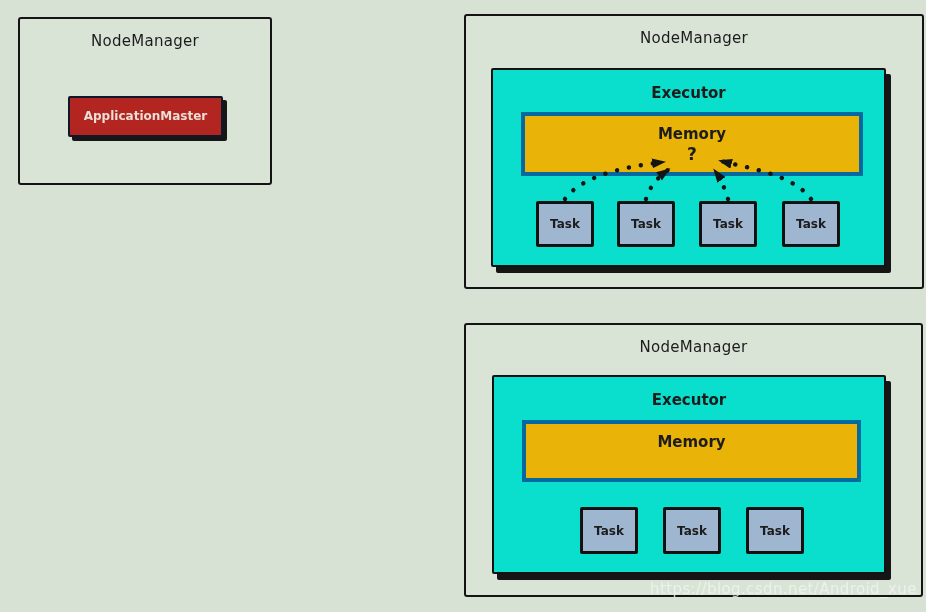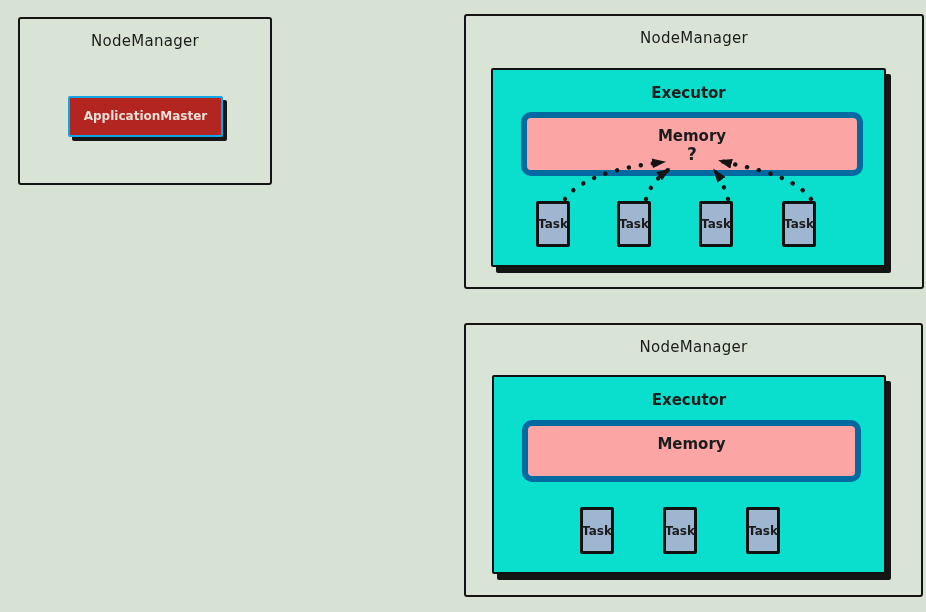--- a/index.html
+++ b/index.html
@@ -27,21 +27,21 @@
   }
   #nm-left   { left: 18px;  top: 17px;  width: 254px; height: 168px; }
   #nm-top    { left: 464px; top: 14px;  width: 460px; height: 275px; }
   #nm-bottom { left: 464px; top: 323px; width: 459px; height: 274px; }
 
   .am-box {
     position: absolute;
     left: 48px; top: 77px;
     width: 155px; height: 41px;
     background: #b22521;
-    border: 2px solid #0ea5e9;
+    border: 2px solid #0f172a;
     border-radius: 2px;
     box-shadow: 4px 4px 0 #161616;
     color: #eadfd6;
     font-size: 12px;
     font-weight: 700;
     text-align: center;
     display: flex;
     flex-direction: column;
     justify-content: center;
     line-height: 1.3;
@@ -58,37 +58,37 @@
   #nm-bottom .executor { left: 26px; top: 50px; width: 394px; height: 199px; }
   .exec-title {
     position: absolute;
     top: 14px; left: 0; right: 0;
     text-align: center;
     font-size: 15px;
     font-weight: 600;
   }
   .memory {
     position: absolute;
-    background: #fca5a5;
-    border: 6px solid #0369a1;
-    border-radius: 10px;
+    background: #eab308;
+    border: 4px solid #0369a1;
+    border-radius: 0;
     z-index: 1;
   }
   #nm-top .executor .memory    { left: 28px; top: 42px; width: 342px; height: 64px; }
   #nm-bottom .executor .memory { left: 28px; top: 43px; width: 339px; height: 62px; }
   .memory-title {
     position: absolute;
     top: 9px; left: 0; right: 0;
     text-align: center;
     font-size: 15px;
     font-weight: 600;
   }
   .task {
     position: absolute;
-    width: 34px; height: 46px;
+    width: 58px; height: 46px;
     background: #9fb6d1;
     border: 3px solid #111;
     border-radius: 2px;
     display: flex;
     align-items: center;
     justify-content: center;
     font-size: 12px;
     font-weight: 600;
     z-index: 2;
   }
@@ -181,14 +181,15 @@
       <div class="memory">
         <div class="memory-title">Memory</div>
       </div>
 
       <div class="task t0">Task</div>
       <div class="task t1">Task</div>
       <div class="task t2">Task</div>
     </div>
   </div>
 
+  <div class="watermark">https://blog.csdn.net/Android_xue</div>
 
 </div>
 
 </body></html>

